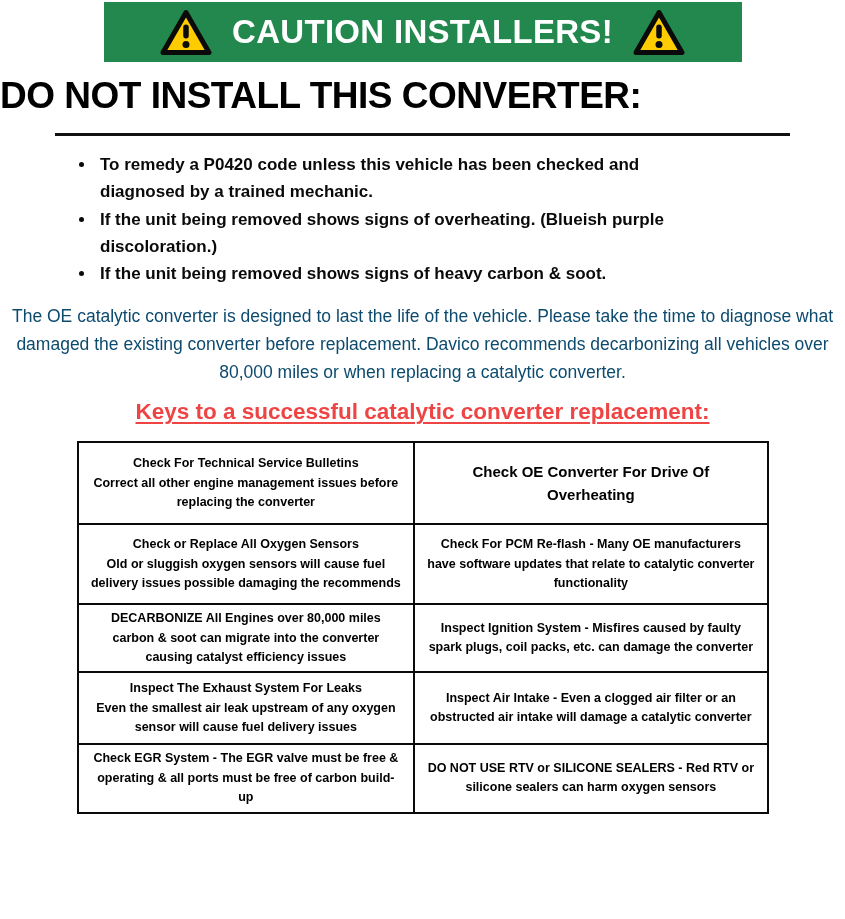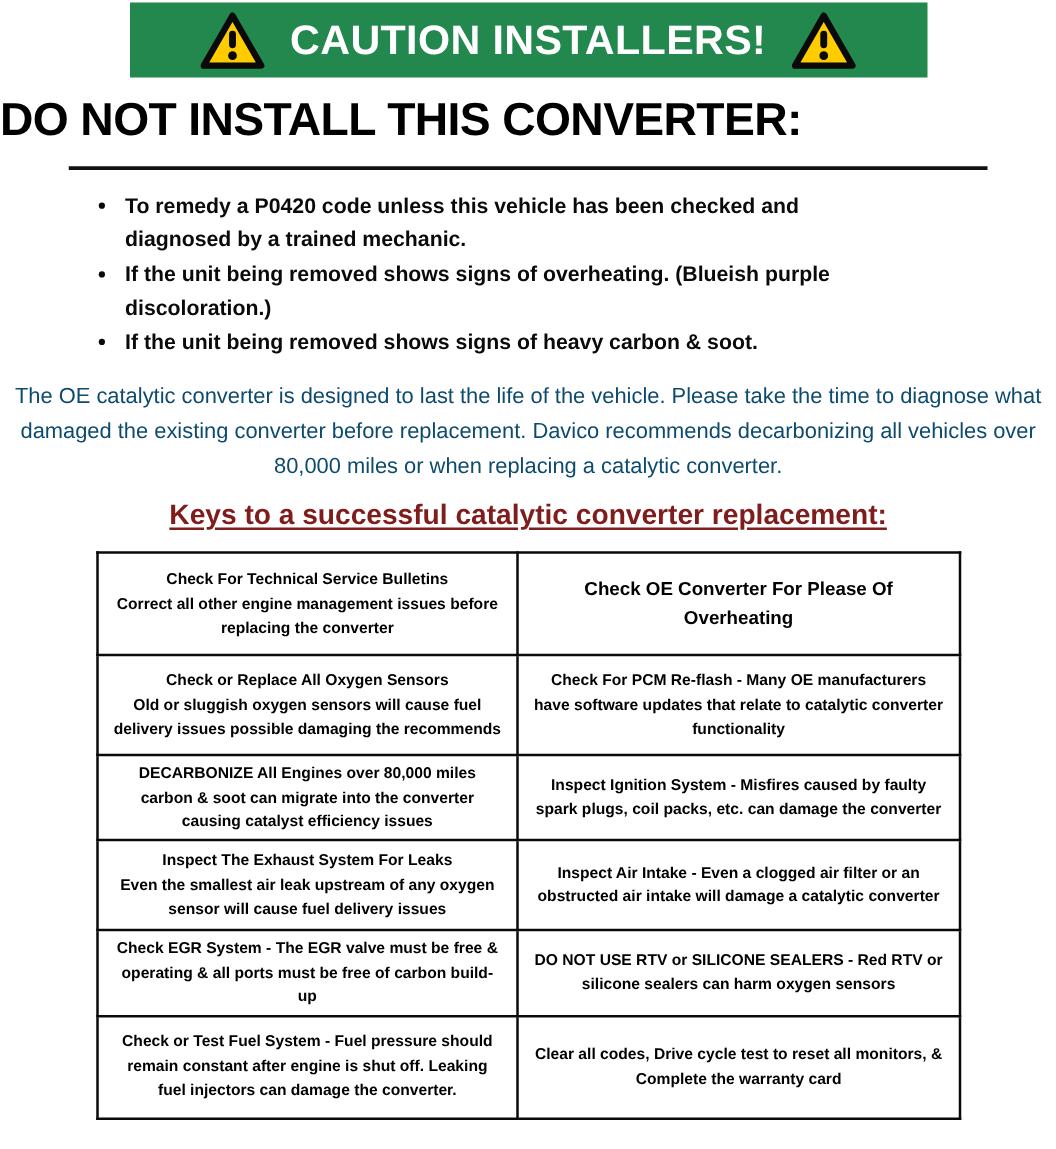--- a/index.html
+++ b/index.html
@@ -71,21 +71,21 @@
     line-height: 1.6;
     color: #0c4a6e;
   }
 
   
   .keys-heading {
     margin: 13px 0 0;
     text-align: center;
     font-size: 22.5px;
     font-weight: 800;
-    color: #7f1d1d;
+    color: #ef4444;
     text-decoration: underline;
     text-underline-offset: 3px;
     text-decoration-thickness: 2px;
   }
 
   
   .keys-table {
     width: 692px;
     margin: 16px auto 0;
     border-collapse: collapse;
@@ -149,38 +149,34 @@
 
 <table class="keys-table">
   <colgroup>
       <col class="col-left">
       <col class="col-right">
     </colgroup>
   <tbody>
     <tr class="row-1">
       <td>Check For Technical Service Bulletins
 Correct all other engine management issues before replacing the converter</td>
-      <td class="lg">Check OE Converter For Please Of Overheating</td>
+      <td class="lg">Check OE Converter For Drive Of Overheating</td>
     </tr>
     <tr class="row-2">
       <td>Check or Replace All Oxygen Sensors
 Old or sluggish oxygen sensors will cause fuel delivery issues possible damaging the recommends</td>
       <td>Check For PCM Re-flash - Many OE manufacturers have software updates that relate to catalytic converter functionality</td>
     </tr>
     <tr class="row-3">
       <td>DECARBONIZE All Engines over 80,000 miles carbon &amp; soot can migrate into the converter causing catalyst efficiency issues</td>
       <td>Inspect Ignition System - Misfires caused by faulty spark plugs, coil packs, etc. can damage the converter</td>
     </tr>
     <tr class="row-4">
       <td>Inspect The Exhaust System For Leaks
 Even the smallest air leak upstream of any oxygen sensor will cause fuel delivery issues</td>
       <td>Inspect Air Intake - Even a clogged air filter or an obstructed air intake will damage a catalytic converter</td>
     </tr>
     <tr class="row-5">
       <td>Check EGR System - The EGR valve must be free &amp; operating &amp; all ports must be free of carbon build-up</td>
       <td>DO NOT USE RTV or SILICONE SEALERS - Red RTV or silicone sealers can harm oxygen sensors</td>
     </tr>
-    <tr class="row-6">
-      <td>Check or Test Fuel System - Fuel pressure should remain constant after engine is shut off.  Leaking fuel injectors can damage the converter.</td>
-      <td>Clear all codes,  Drive cycle test to reset all monitors, &amp; Complete the warranty card</td>
-    </tr>
   </tbody>
 </table>
 
 </body></html>

